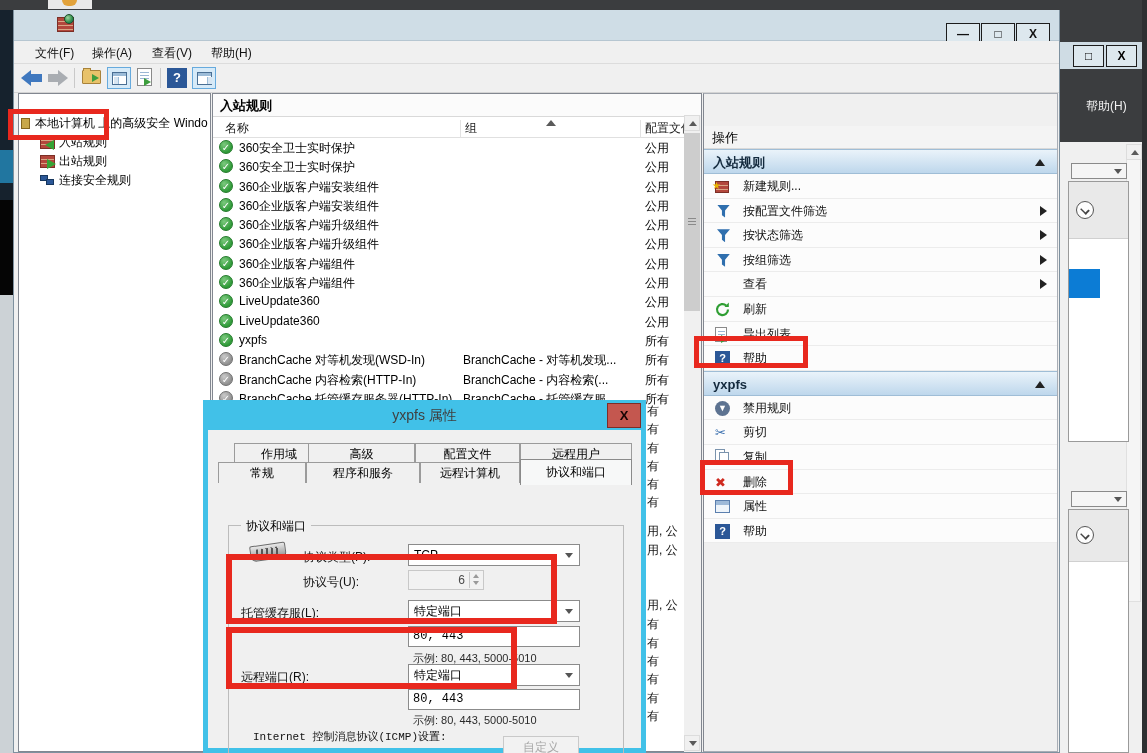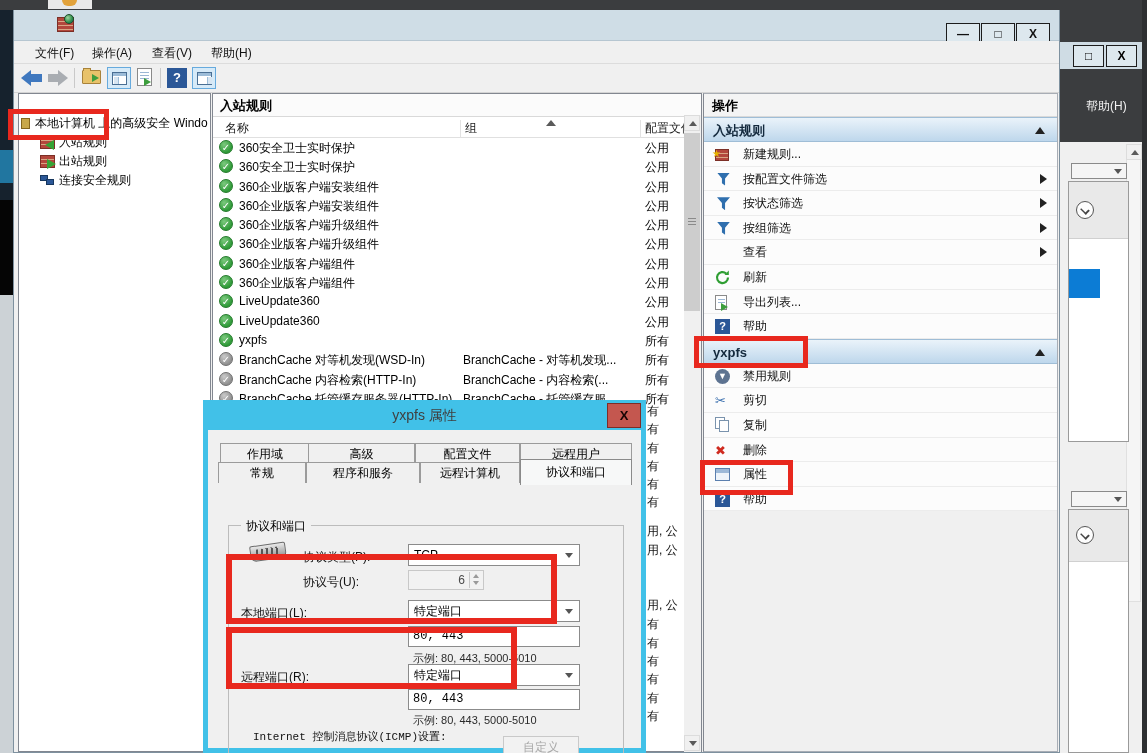--- a/index.html
+++ b/index.html
@@ -81,21 +81,21 @@
   .sb-thumb { position:absolute; width:16px; background:#cdcdcd; }
   .tri-up { position:absolute; left:4px; top:5px; width:0; height:0; border-left:4px solid transparent; border-right:4px solid transparent; border-bottom:5px solid #5a5a5a; }
   .tri-down { position:absolute; left:4px; top:5px; width:0; height:0; border-left:4px solid transparent; border-right:4px solid transparent; border-top:5px solid #5a5a5a; }
   .grip { position:absolute; left:4px; width:8px; height:1px; background:#8a8a8a; }
 
   
   .frag { position:absolute; left:647px; width:36px; height:15px; white-space:nowrap; overflow:hidden; color:#111; }
 
   
   .actions-panel { left:703px; top:93px; width:355px; height:659px; background:#f0f0f0; border:1px solid #a8adb5; border-left:1px solid #828790; overflow:hidden; }
-  .ap-title { height:23px; line-height:23px; padding-left:8px; font-size:13px; font-weight:bold; background:#f4f4f4; border-bottom:1px solid #d9d9d9; }
+  .ap-title { height:23px; line-height:23px; padding-left:8px; font-size:13px; font-weight:normal; background:#f4f4f4; border-bottom:1px solid #d9d9d9;margin-top:32px; }
   .ap-header { position:relative; height:25px; line-height:25px; padding-left:9px; font-weight:bold; font-size:13px; color:#13293d;
                background:linear-gradient(#eaf3fa,#bed7ec); border-top:1px solid #9fbdd6; border-bottom:1px solid #9fbdd6; }
   .ap-collapse { position:absolute; right:12px; top:9px; width:0; height:0; border-left:5px solid transparent; border-right:5px solid transparent; border-bottom:7px solid #222; }
   .ap-item { position:relative; height:24.6px; line-height:24.6px; padding-left:39px; border-bottom:1px solid #ececec; background:#fcfcfc; }
   .ap-item .lbl { font-size:12px; color:#111; }
   .ap-ic { position:absolute; left:11px; top:5px; width:16px; height:15px; }
   .ap-sub { position:absolute; right:10px; top:7px; width:0; height:0; border-top:5px solid transparent; border-bottom:5px solid transparent; border-left:7px solid #222; }
   .funnel { left:13px; top:6px; width:13px; height:13px; background:#2f6fae; clip-path:polygon(0 0,100% 0,62% 45%,62% 100%,38% 82%,38% 45%); }
   .circ-ic { border-radius:50%; text-align:center; color:#fff; }
   .help-ic { background:#2b5797; color:#fff; font-weight:bold; text-align:center; line-height:15px; font-size:11px; width:15px; height:15px; }
@@ -473,21 +473,21 @@
       <span class="ap-ic help-ic">?</span>
       <span class="lbl">帮助</span>
     </div>
   </div>
 
   <div class="abs dialog">
     <div class="dlg-title">yxpfs 属性</div>
     <div class="dlg-close">X</div>
     <div class="dlg-client">
 
-      <div class="tab tab-back" style="left:12px; width:90px;">作用域</div>
+      <div class="tab tab-back" style="left:26px; width:90px;">作用域</div>
       <div class="tab tab-back" style="left:100px; width:107px;">高级</div>
       <div class="tab tab-back" style="left:207px; width:105px;">配置文件</div>
       <div class="tab tab-back" style="left:312px; width:112px;">远程用户</div>
 
       <div class="tab tab-front" style="left:10px; width:88px;">常规</div>
       <div class="tab tab-front" style="left:98px; width:114px;">程序和服务</div>
       <div class="tab tab-front" style="left:212px; width:100px;">远程计算机</div>
       <div class="tab tab-active" style="left:312px; width:112px;">协议和端口</div>
 
       <div class="groupbox">
@@ -506,21 +506,21 @@
 
       <span class="fld-label" style="left:95px; top:144px;">协议号(U):</span>
       <div class="spinner" style="left:200px; top:140px;">
         <span>6</span>
         <span class="spin-btns">
             <span class="spin-u"></span>
             <span class="spin-d"></span>
           </span>
       </div>
 
-      <span class="fld-label" style="left:33px; top:175px;">本地端口(L):</span>
+      <span class="fld-label" style="left:33px; top:175px;">托管缓存服(L):</span>
       <div class="combo" style="left:200px; top:170px;">
         <span>特定端口</span>
         <span class="combo-arr"></span>
       </div>
       <div class="txt-input" style="left:200px; top:196px;">80, 443</div>
       <span class="example" style="left:205px; top:221px;">示例: 80, 443, 5000-5010</span>
 
       <span class="fld-label" style="left:33px; top:239px;">远程端口(R):</span>
       <div class="combo" style="left:200px; top:234px;">
         <span>特定端口</span>

